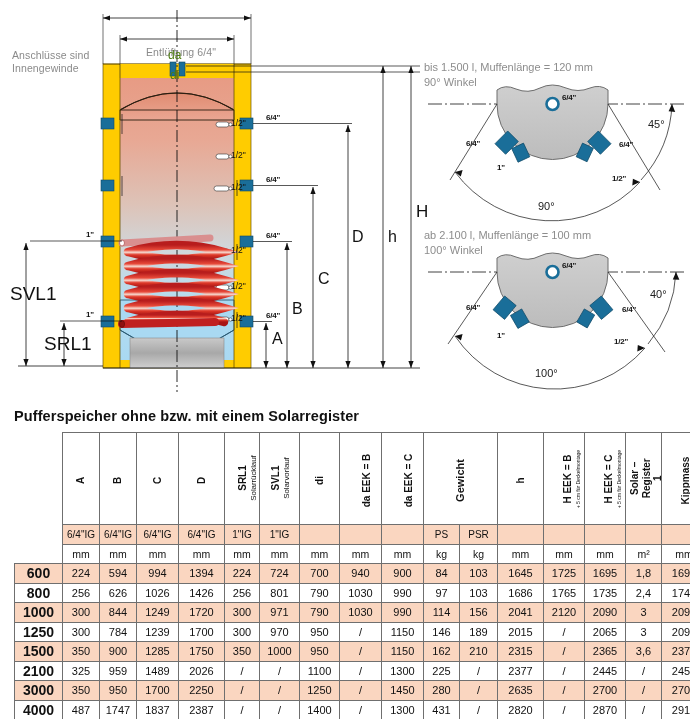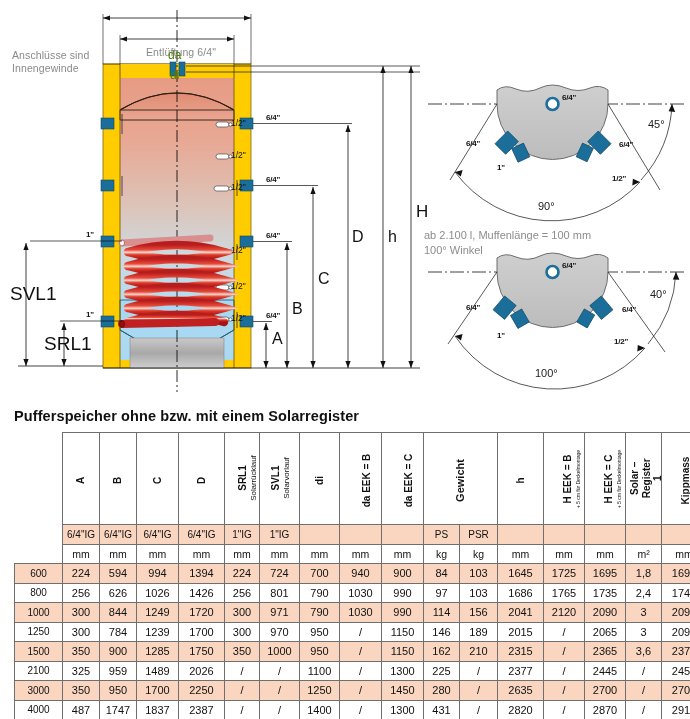--- a/index.html
+++ b/index.html
@@ -124,21 +124,21 @@
   tr.sub-conn td.blank { background: #fff; border: none; }
   tr.sub-unit td {
     height: 19px;
     background: #ffffff;
     font-size: 10.5px;
     color: #111;
   }
   tr.sub-unit td.blank { background: #fff; border: none; }
 
   tr.data td { height: 19.5px; font-size: 11px; color: #111; }
-  tr.data td.lbl { font-weight: 400; font-size: 10px; }
+  tr.data td.lbl { font-weight: 700; font-size: 14px; }
   tr.odd td { background: #fad6c0; }
   tr.even td { background: #ffffff; }
 </style>
 </head>
 <body>
 
 <div id="page">
 
   <div id="drawing">
 
@@ -412,20 +412,22 @@
     <div class="dim-label" style="left:272px; top:330px;">A</div>
     <div class="dim-label" style="left:292px; top:300px;">B</div>
     <div class="dim-label" style="left:318px; top:270px;">C</div>
     <div class="dim-label" style="left:352px; top:228px;">D</div>
     <div class="dim-label" style="left:388px; top:228px;">h</div>
     <div class="dim-label big" style="left:416px; top:202px;">H</div>
 
     <div class="dim-label" style="left:10px; top:283px; font-size:19px;">SVL1</div>
     <div class="dim-label" style="left:44px; top:333px; font-size:19px;">SRL1</div>
 
+    <div class="cap-note" style="left:424px; top:60px;">bis 1.500 l, Muffenlänge = 120 mm
+90° Winkel</div>
     <div class="cap-note" style="left:424px; top:228px;">ab 2.100 l, Muffenlänge = 100 mm
 100° Winkel</div>
 
     <div class="port-label" style="left:562px; top:93px;">6/4"</div>
     <div class="port-label" style="left:466px; top:139px;">6/4"</div>
     <div class="port-label" style="left:497px; top:163px;">1"</div>
     <div class="port-label" style="left:619px; top:140px;">6/4"</div>
     <div class="port-label" style="left:612px; top:174px;">1/2"</div>
     <div class="angle-label" style="left:648px; top:118px;">45°</div>
     <div class="angle-label" style="left:538px; top:200px;">90°</div>

